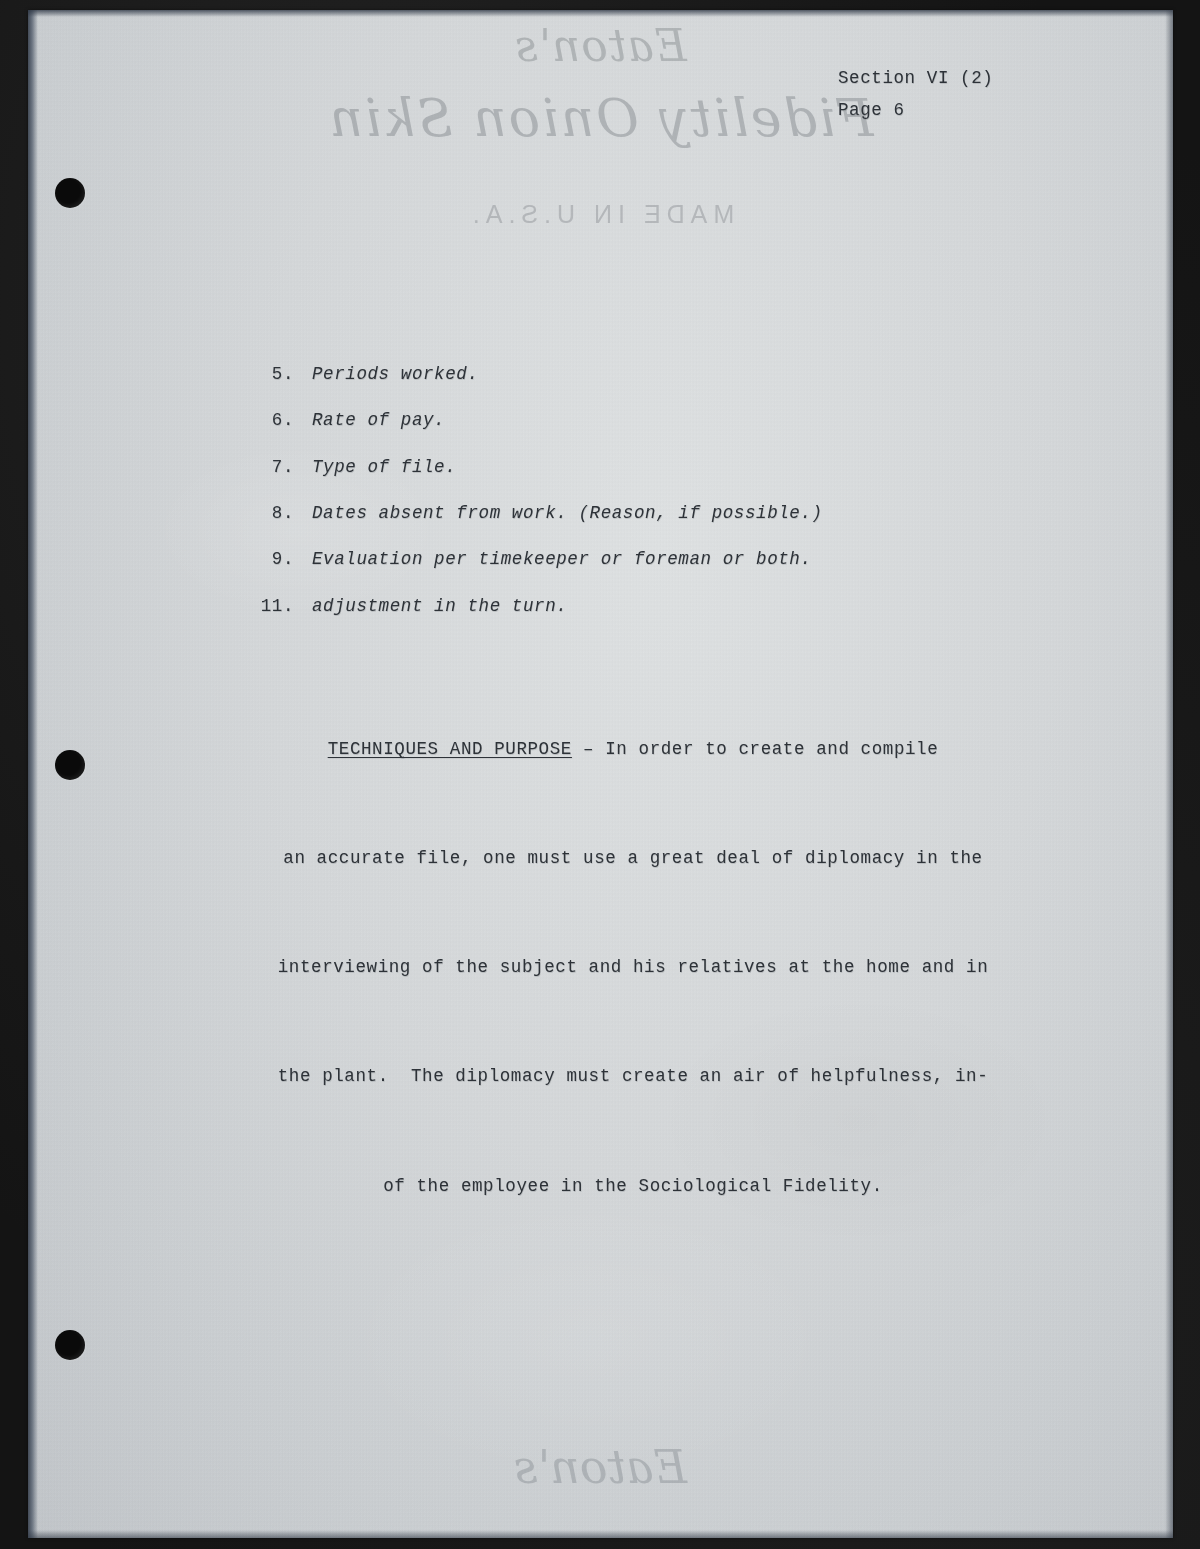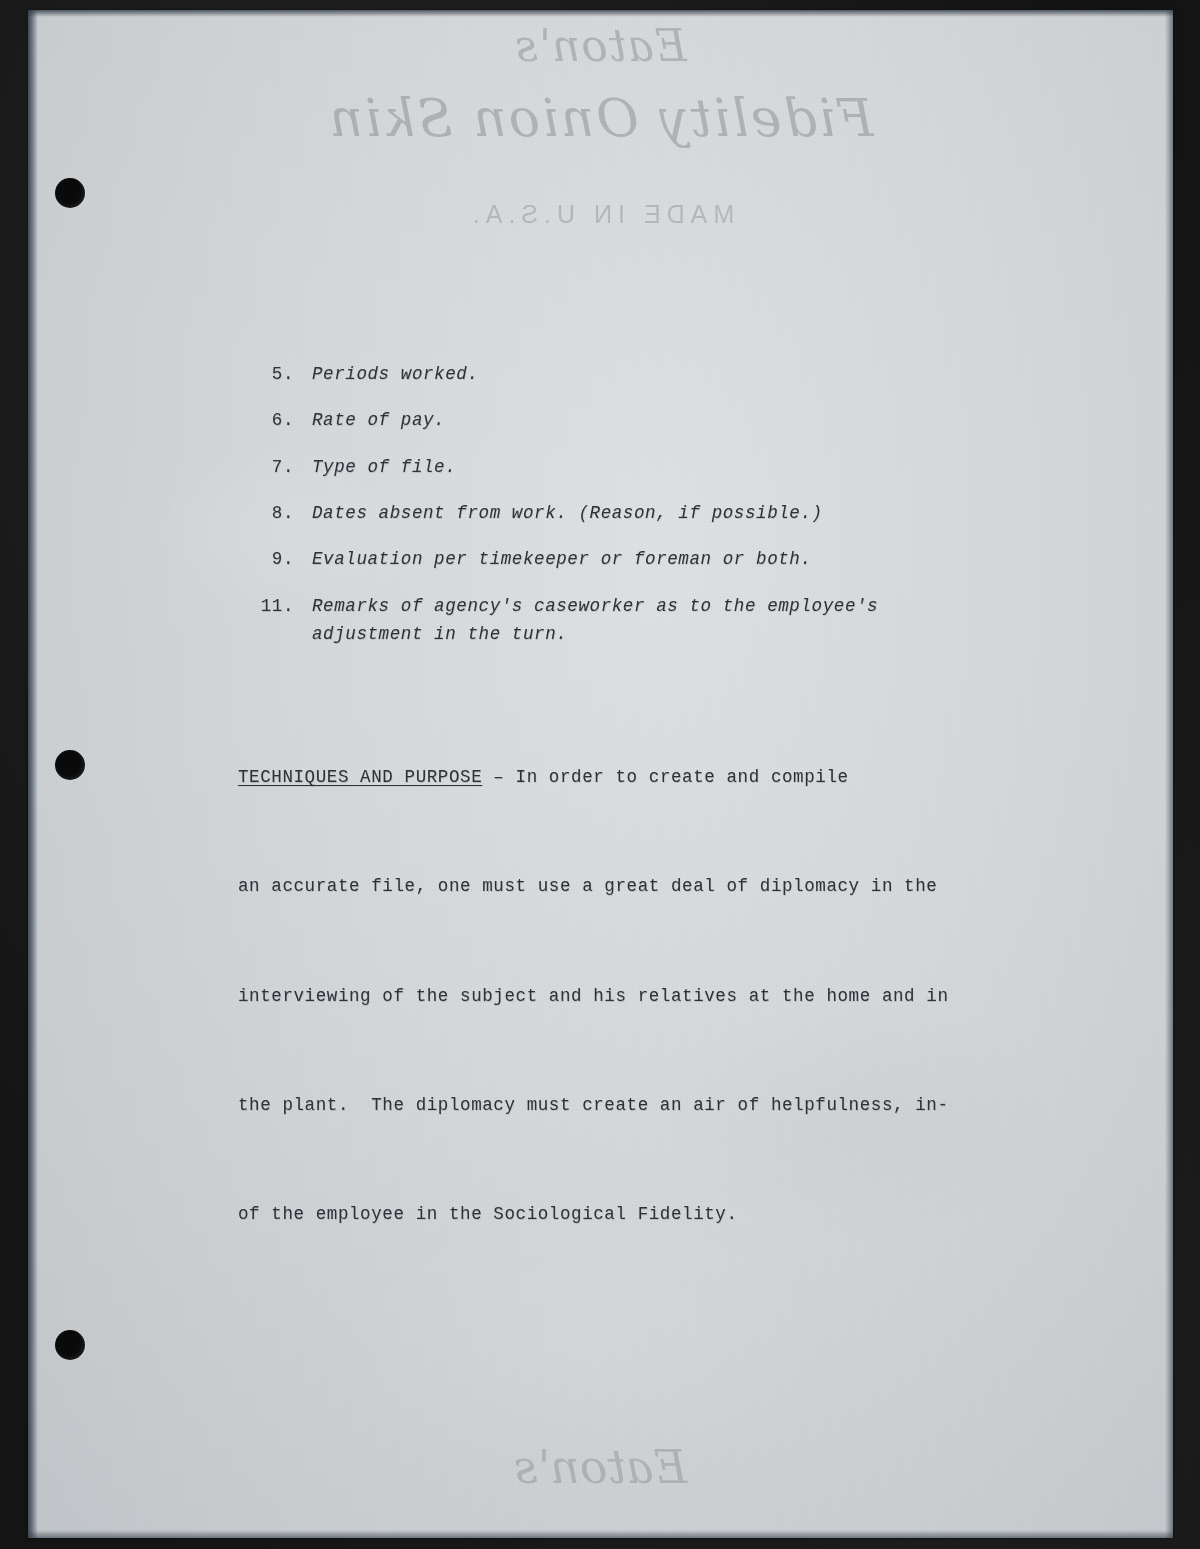--- a/index.html
+++ b/index.html
@@ -142,21 +142,21 @@
     flex: 0 0 56px;
     padding-right: 18px;
     box-sizing: content-box;
   }
   .num-list .txt { flex: 1 1 auto; font-style: italic; }
   .num-list .txt .cont { display: block; }
 
   .para {
     margin-top: 38px;
     line-height: 2.08;
-    text-align: left;
+    text-align: center;
     white-space: pre-wrap;
   }
   .para-lines div { white-space: pre; }
 
   .underline-head {
     text-decoration: underline;
     text-underline-offset: 3px;
   }
 
   
@@ -186,20 +186,24 @@
 
   <div class="watermark wm-brand">Eaton's</div>
   <div class="watermark wm-name">Fidelity Onion Skin</div>
   <div class="watermark wm-made">MADE IN U.S.A.</div>
   <div class="watermark wm-foot">Eaton's</div>
 
   <div class="hole hole-1"></div>
   <div class="hole hole-2"></div>
   <div class="hole hole-3"></div>
 
+  <div class="doc-text header-block">
+    <div class="hdr-line">Section VI (2)</div>
+    <div class="hdr-line">Page 6</div>
+  </div>
 
   <div class="doc-text body-block">
 
     <ul class="num-list">
       <li>
         <span class="num">5.</span>
         <span class="txt">Periods worked.</span>
       </li>
       <li>
         <span class="num">6.</span>
@@ -213,21 +217,20 @@
         <span class="num">8.</span>
         <span class="txt">Dates absent from work. (Reason, if possible.)</span>
       </li>
       <li>
         <span class="num">9.</span>
         <span class="txt">Evaluation per timekeeper or foreman or both.</span>
       </li>
       <li>
         <span class="num">11.</span>
         <span class="txt">
-          <span>Remarks of agency's caseworker as to the employee's</span>
           <span class="cont">adjustment in the turn.</span>
         </span>
       </li>
     </ul>
 
     <div class="para para-lines">
       <div><span class="underline-head">TECHNIQUES AND PURPOSE</span><span> – In order to create and compile</span></div>
       <div>an accurate file, one must use a great deal of diplomacy in the</div>
       <div>interviewing of the subject and his relatives at the home and in</div>
       <div>the plant.  The diplomacy must create an air of helpfulness, in-</div>

